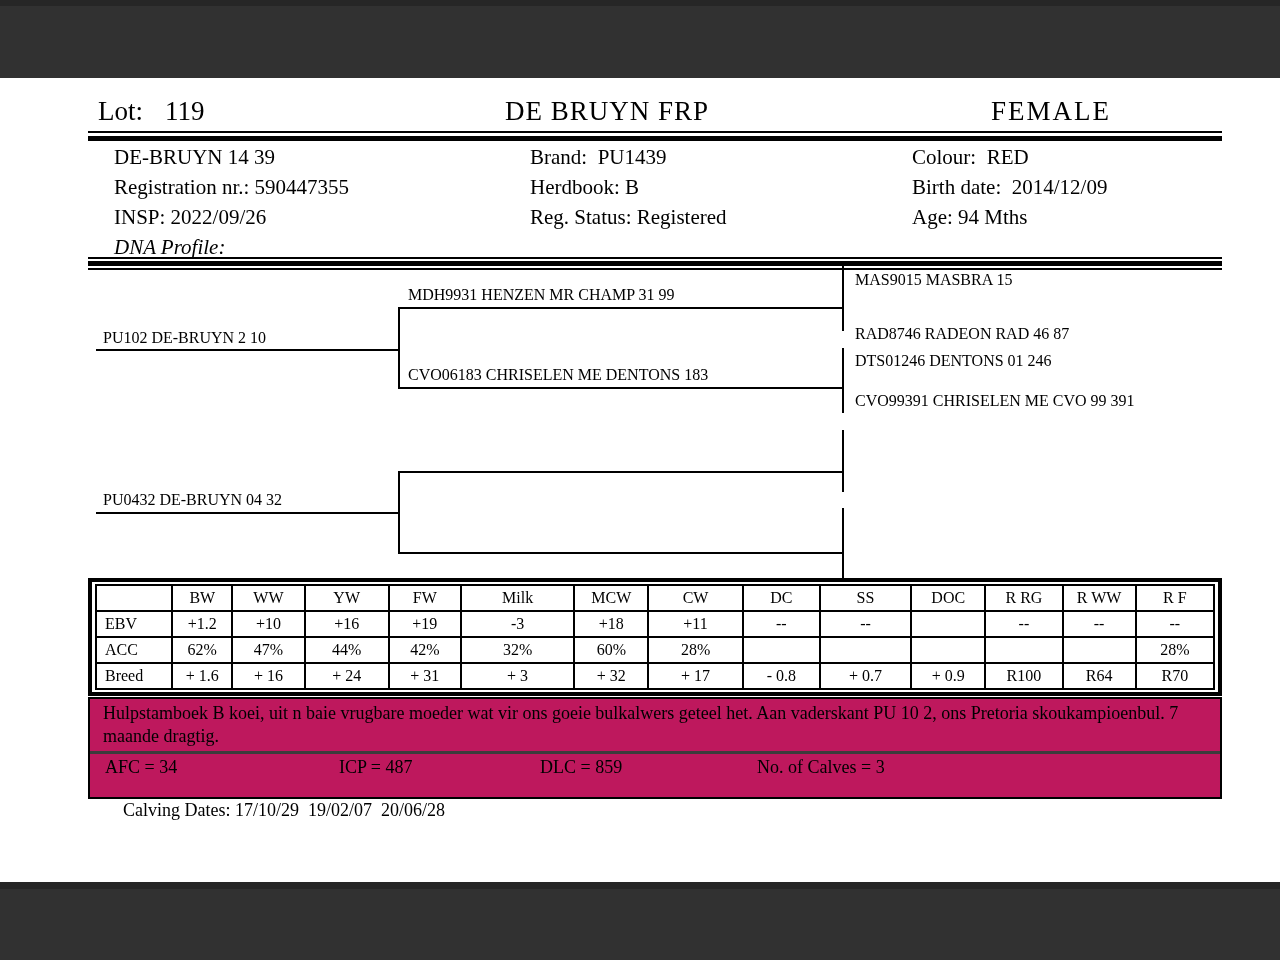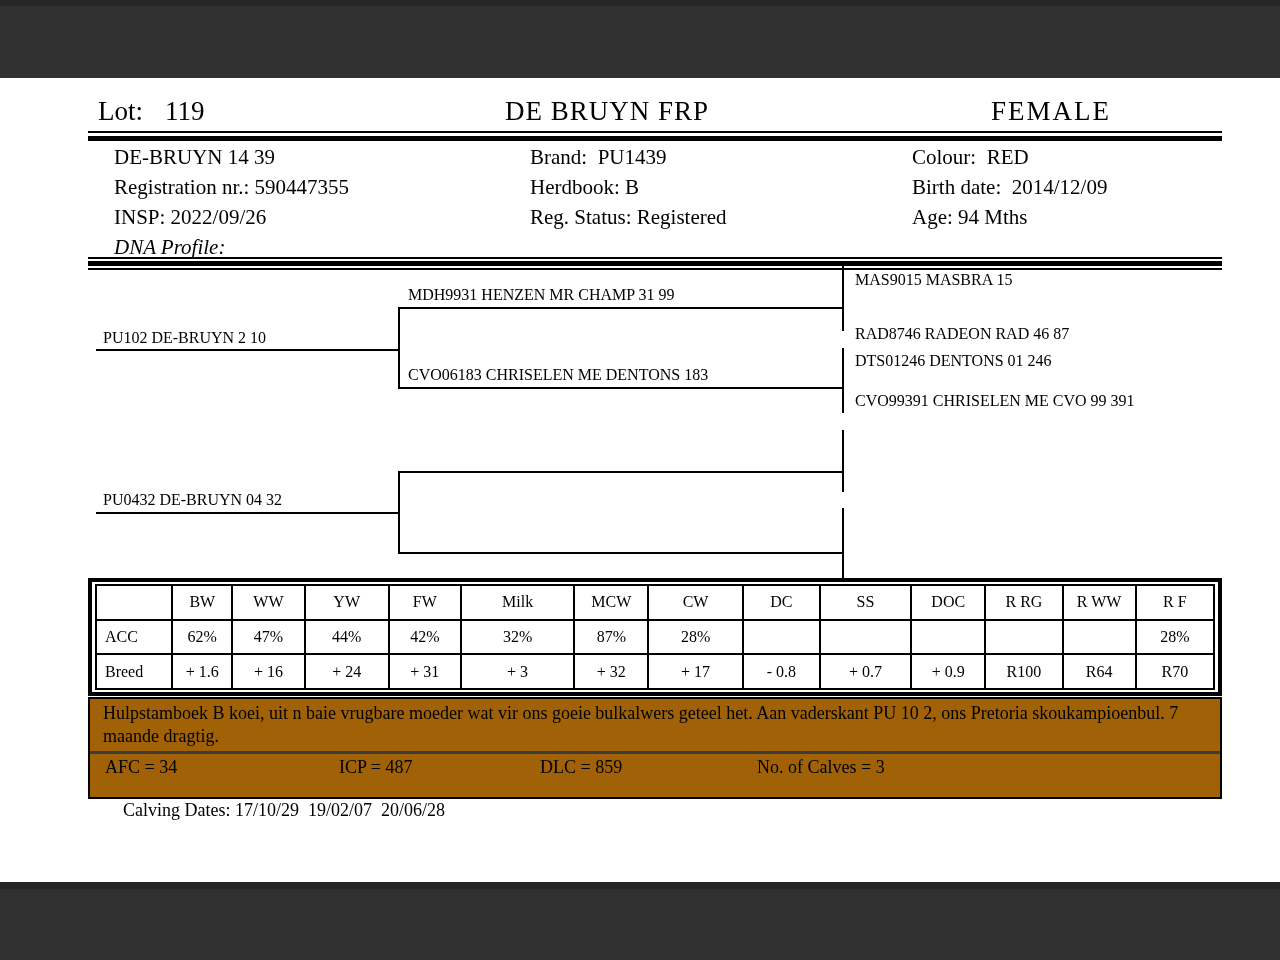--- a/index.html
+++ b/index.html
@@ -37,21 +37,21 @@
   table.ebv{width:100%;height:100%;border-collapse:collapse;table-layout:fixed;}
   table.ebv td,table.ebv th{
     border:2px solid #000;font-size:16px;font-weight:normal;
     text-align:center;padding:0;overflow:hidden;white-space:pre;
   }
   table.ebv .rowlabel{text-align:left;padding-left:8px;}
 
   
   .notes-box{
     position:absolute;left:88px;top:697px;width:1134px;height:102px;
-    box-sizing:border-box;border:2px solid #000;background:#a16207;
+    box-sizing:border-box;border:2px solid #000;background:#be185d;
   }
   .comments{padding:3px 12px 0 13px;font-size:18px;line-height:23px;height:48px;}
   .notes-divider{height:0;border-top:3px solid #3c3c3c;margin-top:1px;}
   .stats-row{position:relative;height:25px;font-size:18px;}
   .stats-row span{position:absolute;top:3px;white-space:pre;}
   .stat-afc{left:15px;}
   .stat-icp{left:249px;}
   .stat-dlc{left:450px;}
   .stat-calves{left:667px;}
   .calving-row{padding-left:15px;font-size:18px;white-space:pre;}
@@ -140,27 +140,43 @@
       <th>MCW</th>
       <th>CW</th>
       <th>DC</th>
       <th>SS</th>
       <th>DOC</th>
       <th>R RG</th>
       <th>R WW</th>
       <th>R F</th>
     </tr>
     <tr>
+      <td class="rowlabel">EBV</td>
+      <td>+1.2</td>
+      <td>+10</td>
+      <td>+16</td>
+      <td>+19</td>
+      <td>-3</td>
+      <td>+18</td>
+      <td>+11</td>
+      <td>--</td>
+      <td>--</td>
+      <td></td>
+      <td>--</td>
+      <td>--</td>
+      <td>--</td>
+    </tr>
+    <tr>
       <td class="rowlabel">ACC</td>
       <td>62%</td>
       <td>47%</td>
       <td>44%</td>
       <td>42%</td>
       <td>32%</td>
-      <td>87%</td>
+      <td>60%</td>
       <td>28%</td>
       <td></td>
       <td></td>
       <td></td>
       <td></td>
       <td></td>
       <td>28%</td>
     </tr>
     <tr>
       <td class="rowlabel">Breed</td>

